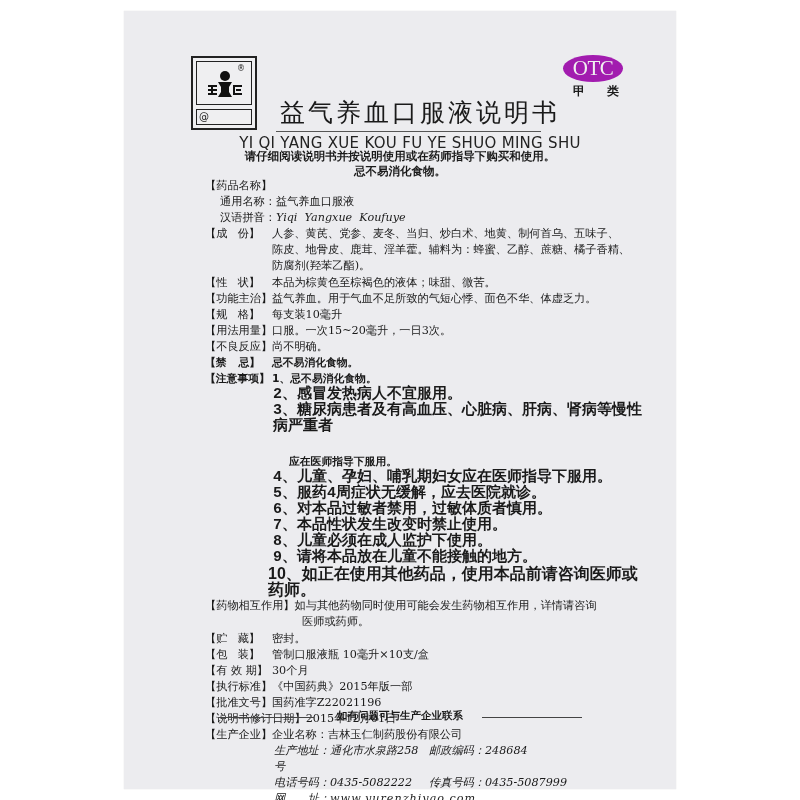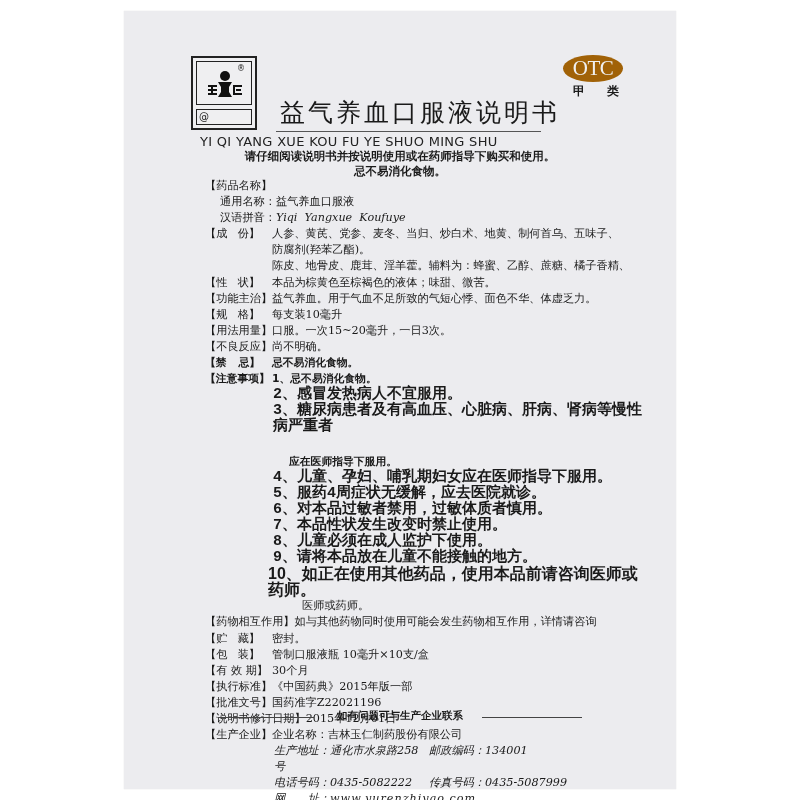--- a/index.html
+++ b/index.html
@@ -21,38 +21,38 @@
   }
   .logo-bottom {
     position:absolute; left:3px; right:3px; bottom:3px; height:14px; border:1px solid #222;
   }
   .logo-mark { position:absolute; left:10px; top:8px; width:36px; height:28px; }
   .logo-reg { position:absolute; left:40px; top:2px; font-size:8px; font-family:"DejaVu Sans",sans-serif; }
   .logo-swirl { position:absolute; left:2px; top:1px; font-size:10px; line-height:12px; font-family:"DejaVu Sans",sans-serif; }
 
   .otc {
     position:absolute; left:563px; top:55px; width:60px; height:27px; border-radius:50%;
-    background:#a16207; color:#f0f0f0; text-align:center;
+    background:#a21caf; color:#f0f0f0; text-align:center;
     font-family:"Liberation Serif","DejaVu Serif",serif; font-size:21px; line-height:27px; letter-spacing:-0.5px;
   }
   .otc-class {
     position:absolute; left:573px; top:83px; width:46px; font-size:12px; font-weight:bold;
     font-family:"DejaVu Sans",sans-serif; display:flex; justify-content:space-between;
   }
   .title {
     position:absolute; left:260px; top:96px; width:300px; text-align:right;
     font-family:"DejaVu Sans","Liberation Sans",sans-serif; font-size:25px; letter-spacing:3px;
     font-weight:normal; color:#1a1a1a;
   }
   .title-rule {
     position:absolute; left:276px; top:131px; width:265px; height:0; border-top:1px solid #555;
   }
   .pinyin-title {
-    position:absolute; left:200px; top:134px; width:420px; 
-    font-family:"DejaVu Sans","Liberation Sans",sans-serif; font-size:13px; letter-spacing:0.3px; color:#222;
+    position:absolute; left:200px; top:134px; width:420px; text-align:center;
+    font-family:"DejaVu Sans","Liberation Sans",sans-serif; font-size:15px; letter-spacing:0.3px; color:#222;
   }
   .notice {
     position:absolute; left:180px; top:149px; width:440px; text-align:center;
     font-family:Liberation Sans, sans-serif; font-size:11.5px; font-weight:bold; line-height:15px;
   }
   .body-text {
     position:absolute; left:205px; top:178px; width:440px;
     font-size:11.2px; line-height:16.1px;
   }
   .row { display:flex; white-space:nowrap; }
@@ -129,22 +129,22 @@
     <span style="white-space:pre;font-style:italic;">Yiqi  Yangxue  Koufuye</span>
   </div>
 
   <div class="row">
     <span class="lbl"><span class="spread">
           <span>【成</span>
           <span>份】</span>
         </span></span>
     <span class="val">人参、黄芪、党参、麦冬、当归、炒白术、地黄、制何首乌、五味子、</span>
   </div>
+  <div class="row cont">陈皮、地骨皮、鹿茸、淫羊藿。辅料为：蜂蜜、乙醇、蔗糖、橘子香精、</div>
   <div class="row cont">防腐剂(羟苯乙酯)。</div>
-  <div class="row cont">陈皮、地骨皮、鹿茸、淫羊藿。辅料为：蜂蜜、乙醇、蔗糖、橘子香精、</div>
 
   <div class="row">
     <span class="lbl"><span class="spread">
           <span>【性</span>
           <span>状】</span>
         </span></span>
     <span class="val">本品为棕黄色至棕褐色的液体；味甜、微苦。</span>
   </div>
 
   <div class="row">
@@ -186,25 +186,25 @@
   <div class="indent-item">3、糖尿病患者及有高血压、心脏病、肝病、肾病等慢性病严重者</div>
   <div class="indent-cont">应在医师指导下服用。</div>
   <div class="indent-item">4、儿童、孕妇、哺乳期妇女应在医师指导下服用。</div>
   <div class="indent-item">5、服药4周症状无缓解，应去医院就诊。</div>
   <div class="indent-item">6、对本品过敏者禁用，过敏体质者慎用。</div>
   <div class="indent-item">7、本品性状发生改变时禁止使用。</div>
   <div class="indent-item">8、儿童必须在成人监护下使用。</div>
   <div class="indent-item">9、请将本品放在儿童不能接触的地方。</div>
   <div class="indent-10">10、如正在使用其他药品，使用本品前请咨询医师或药师。</div>
 
-  <div class="row cont-wide">医师或药师。</div>
   <div class="row">
     <span>【药物相互作用】</span>
     <span class="val">如与其他药物同时使用可能会发生药物相互作用，详情请咨询</span>
   </div>
+  <div class="row cont-wide">医师或药师。</div>
 
   <div class="row">
     <span class="lbl"><span class="spread">
           <span>【贮</span>
           <span>藏】</span>
         </span></span>
     <span class="val">密封。</span>
   </div>
 
   <div class="row">
@@ -235,21 +235,21 @@
     <span class="val">2015年12月01日</span>
   </div>
 
   <div class="row">
     <span class="lbl">【生产企业】</span>
     <span>企业名称：</span>
     <span>吉林玉仁制药股份有限公司</span>
   </div>
   <div class="mfr-line">
     <span class="a"><span>生产地址：</span><span>通化市水泉路258号</span></span>
-    <span><span>邮政编码：</span><span>134001</span></span>
+    <span><span>邮政编码：</span><span>248684</span></span>
   </div>
   <div class="mfr-line">
     <span class="a"><span>电话号码：</span><span>0435-5082222</span></span>
     <span><span>传真号码：</span><span>0435-5087999</span></span>
   </div>
   <div class="mfr-line">
     <span style="display:inline-flex;justify-content:space-between;width:56px;">
         <span>网</span>
         <span>址：</span>
       </span>

